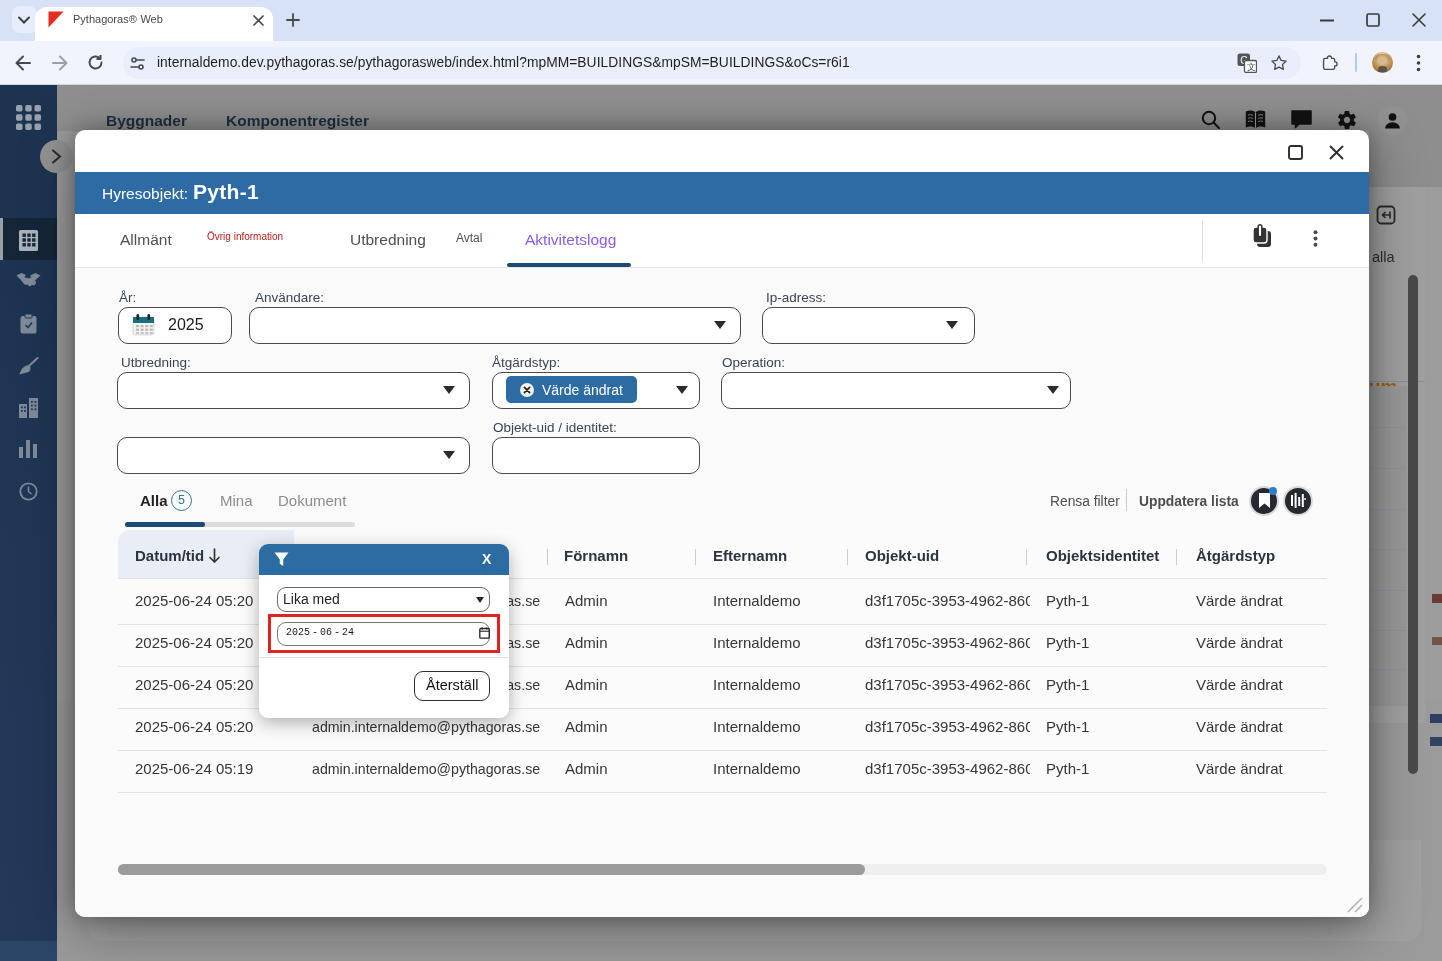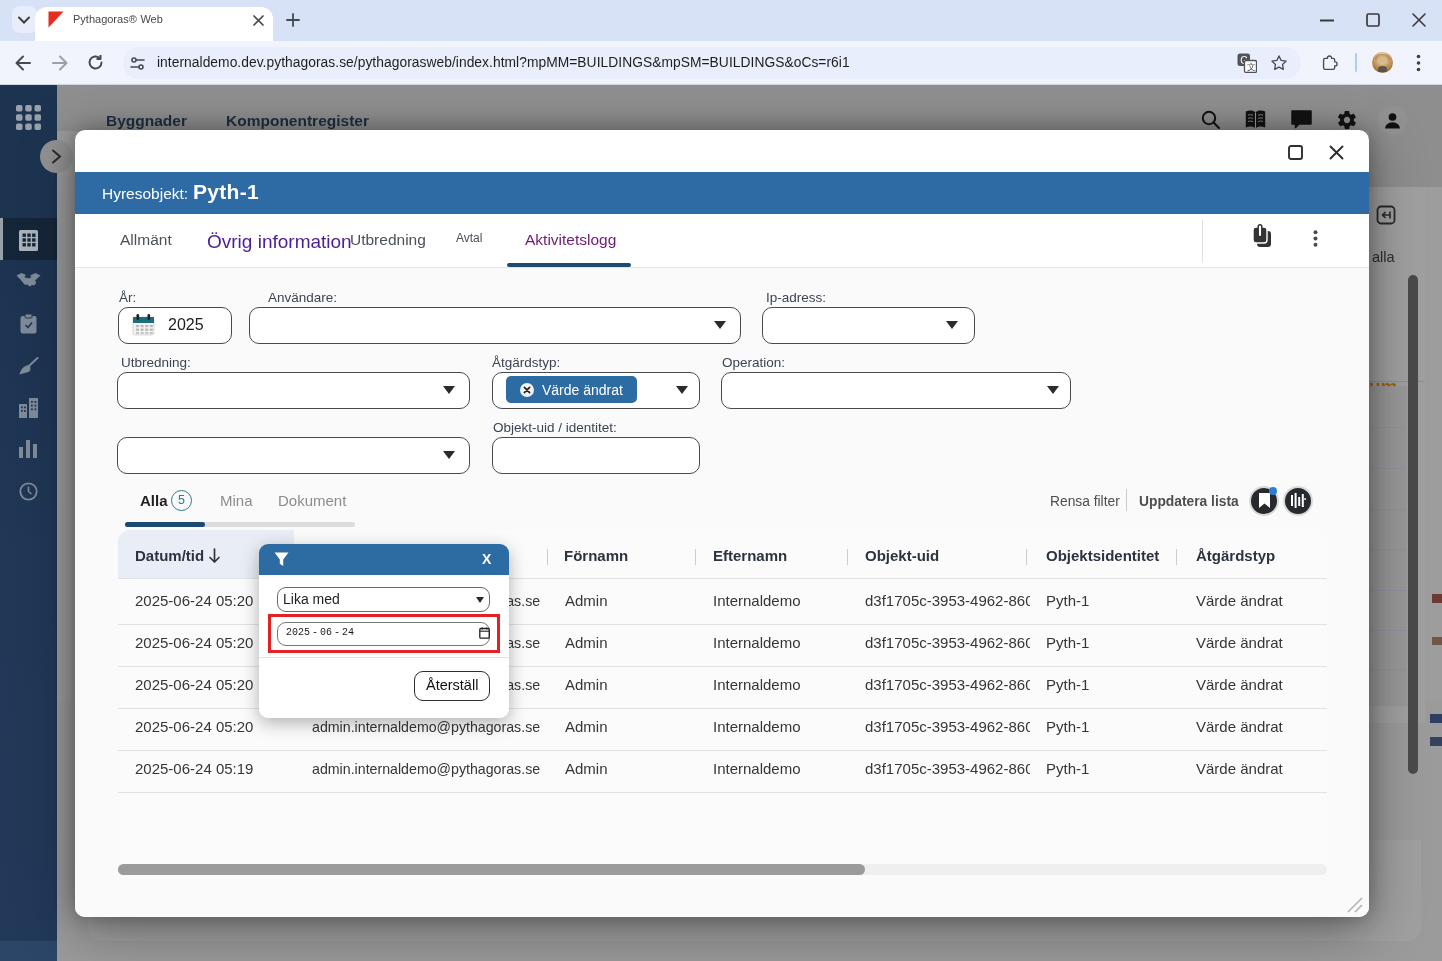--- a/index.html
+++ b/index.html
@@ -230,42 +230,42 @@
   </svg>
 <svg class="a" style="left:1329px;top:145px" width="15" height="15" viewBox="0 0 15 15">
     <path d="M1.5 1.5 L13.5 13.5 M13.5 1.5 L1.5 13.5" stroke="#2e2e2e" stroke-width="1.9" stroke-linecap="round"></path>
   </svg>
 
 <div class="a" style="left:75px;top:172px;width:1294px;height:42px;background:#2e6ba5;"></div>
 <div class="a" style="left:102px;top:185px;font-size:15.5px;color:#fff;">Hyresobjekt:</div>
 <div class="a" style="left:193px;top:180px;font-size:21px;font-weight:700;color:#fff;letter-spacing:0.3px;">Pyth-1</div>
 
 <div class="a" style="left:120px;top:231px;font-size:15.5px;color:#4b5158;">Allmänt</div>
-<div class="a" style="left:207px;top:231px;font-size:19px;color:#4c1d95;">Övrig information</div>
+<div class="a" style="left:207px;top:231px;font-size:10px;color:#b91c1c;">Övrig information</div>
 <div class="a" style="left:350px;top:231px;font-size:15.5px;color:#4b5158;">Utbredning</div>
 <div class="a" style="left:456px;top:231px;font-size:12px;color:#4b5158;">Avtal</div>
-<div class="a" style="left:525px;top:231px;font-size:15.5px;color:#701a75;">Aktivitetslogg</div>
+<div class="a" style="left:525px;top:231px;font-size:15.5px;color:#8b5cf6;">Aktivitetslogg</div>
 <div class="a" style="left:507px;top:263px;width:124px;height:4px;background:#1d4a73;border-radius:2px;"></div>
 <div class="a" style="left:1202px;top:220px;width:1px;height:42px;background:#e0e0e0;"></div>
 
 <svg class="a" style="left:1251px;top:224px" width="22" height="26" viewBox="0 0 22 26">
     <rect x="6" y="7" width="14" height="16" rx="3" fill="#333"></rect>
     <rect x="2" y="3" width="14" height="16" rx="3" fill="#333" stroke="#fff" stroke-width="1.4"></rect>
     <rect x="7.2" y="0.8" width="3.6" height="12" rx="1.8" fill="#fff" stroke="#333" stroke-width="1.5"></rect>
   </svg>
 <svg class="a" style="left:1313px;top:230px" width="5" height="17" viewBox="0 0 5 17">
     <circle cx="2.5" cy="2.2" r="2" fill="#4a4a4a"></circle>
     <circle cx="2.5" cy="8.5" r="2" fill="#4a4a4a"></circle>
     <circle cx="2.5" cy="14.8" r="2" fill="#4a4a4a"></circle>
   </svg>
 <div class="a" style="left:75px;top:267px;width:1294px;height:1px;background:#e3e3e3;"></div>
 <div class="a" style="left:75px;top:268px;width:1294px;height:649px;background:#fafafa;border-radius:0 0 10px 10px;"></div>
 
 <div class="lbl" style="left:119px;top:290px;">År:</div>
-<div class="lbl" style="left:255px;top:290px;margin-left:13px;">Användare:</div>
+<div class="lbl" style="left:255px;top:290px;">Användare:</div>
 <div class="lbl" style="left:766px;top:290px;">Ip-adress:</div>
 <div class="fld" style="left:118px;top:307px;width:114px;height:37px;"></div>
 <div class="a" style="left:168px;top:316px;font-size:16px;color:#1d1d1d;">2025</div>
 
 <svg class="a" style="left:132px;top:313px" width="23" height="23" viewBox="0 0 23 23">
     <rect x="1" y="4" width="21" height="18" rx="2" fill="#f2f2f2" stroke="#cfcfcf" stroke-width="0.8"></rect>
     <path d="M1 4 h21 v6 h-21 Z" fill="#17707c"></path>
     <rect x="4.5" y="1" width="2.6" height="6" rx="1.2" fill="#222"></rect>
     <rect x="15.5" y="1" width="2.6" height="6" rx="1.2" fill="#222"></rect>
     <g fill="#b9b9b9">

